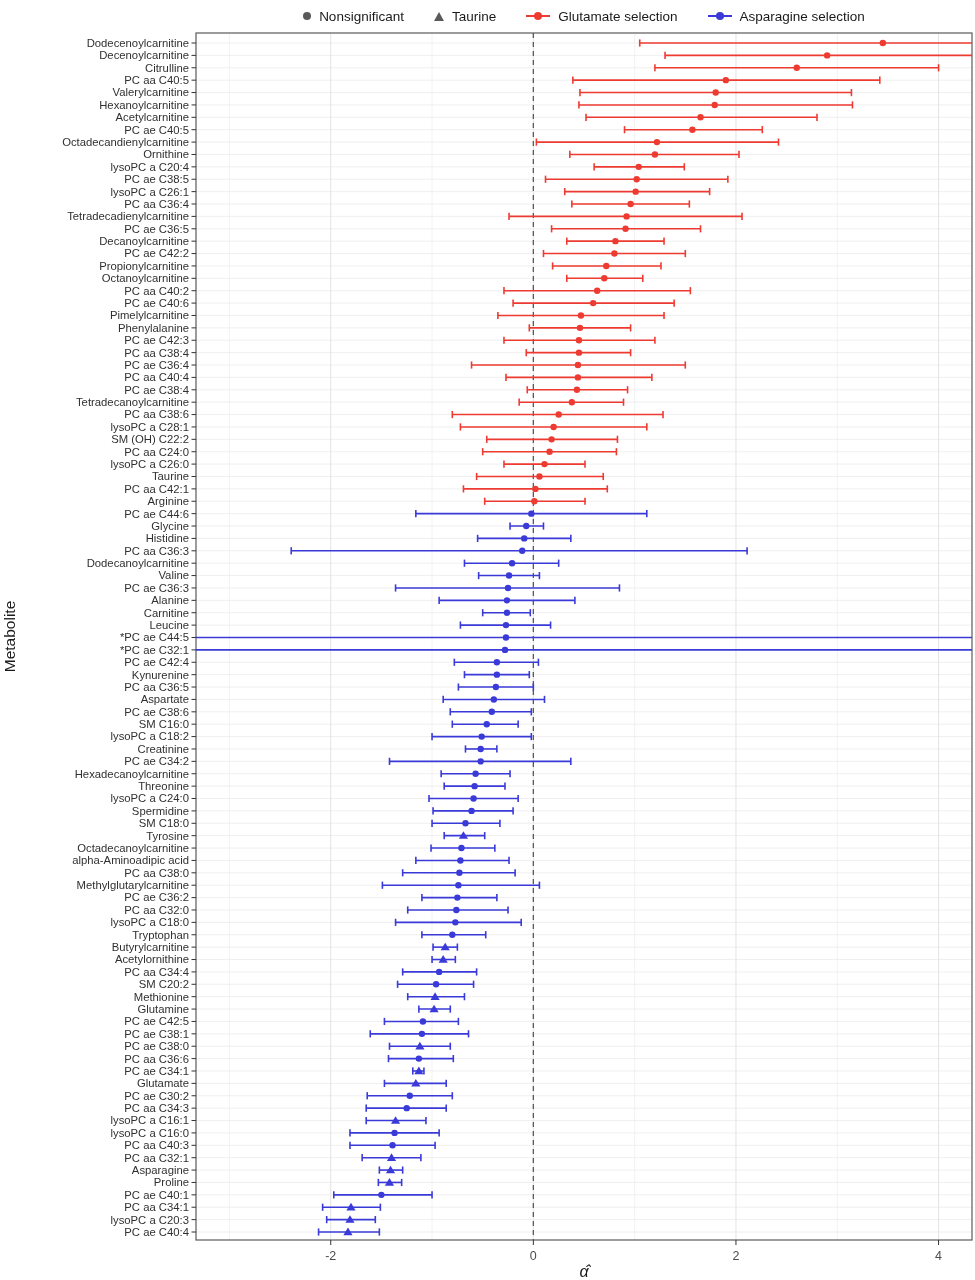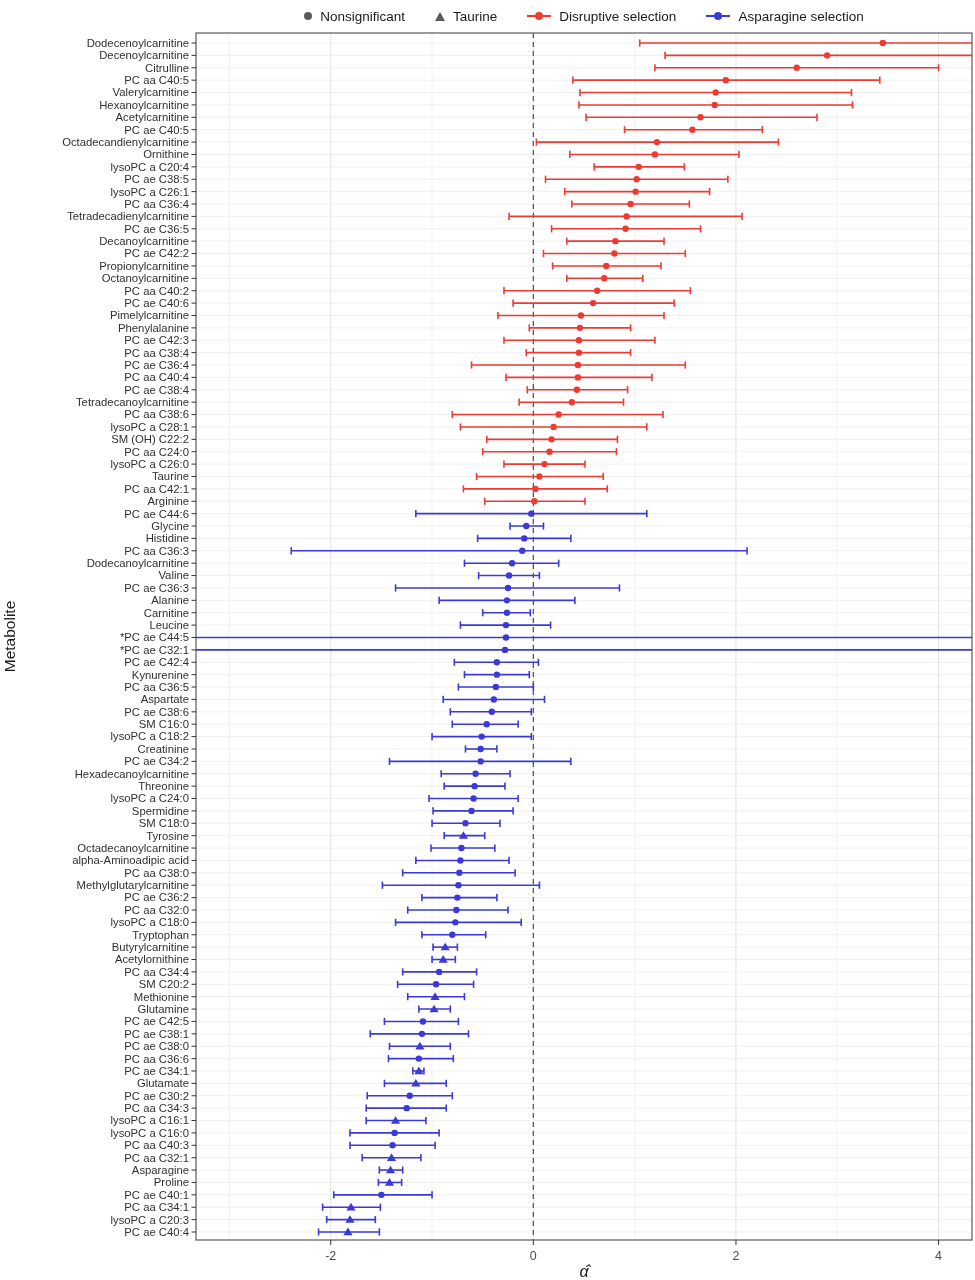--- a/index.html
+++ b/index.html
@@ -26,21 +26,21 @@
       </div>
       <div class="legend-item">
         <span class="mk-triangle" style="border-bottom: 9px solid rgb(90, 90, 90);"></span>
         <span>Taurine</span>
       </div>
       <div class="legend-item">
         <span class="mk-errorbar">
           <span class="bar" style="background: rgb(238, 59, 50);"></span>
           <span class="dot" style="background: rgb(238, 59, 50);"></span>
         </span>
-        <span>Disruptive selection</span>
+        <span>Glutamate selection</span>
       </div>
       <div class="legend-item">
         <span class="mk-errorbar">
           <span class="bar" style="background: rgb(58, 58, 217);"></span>
           <span class="dot" style="background: rgb(58, 58, 217);"></span>
         </span>
         <span>Asparagine selection</span>
       </div>
     </div>
   <svg id="chart" width="975" height="1280">

